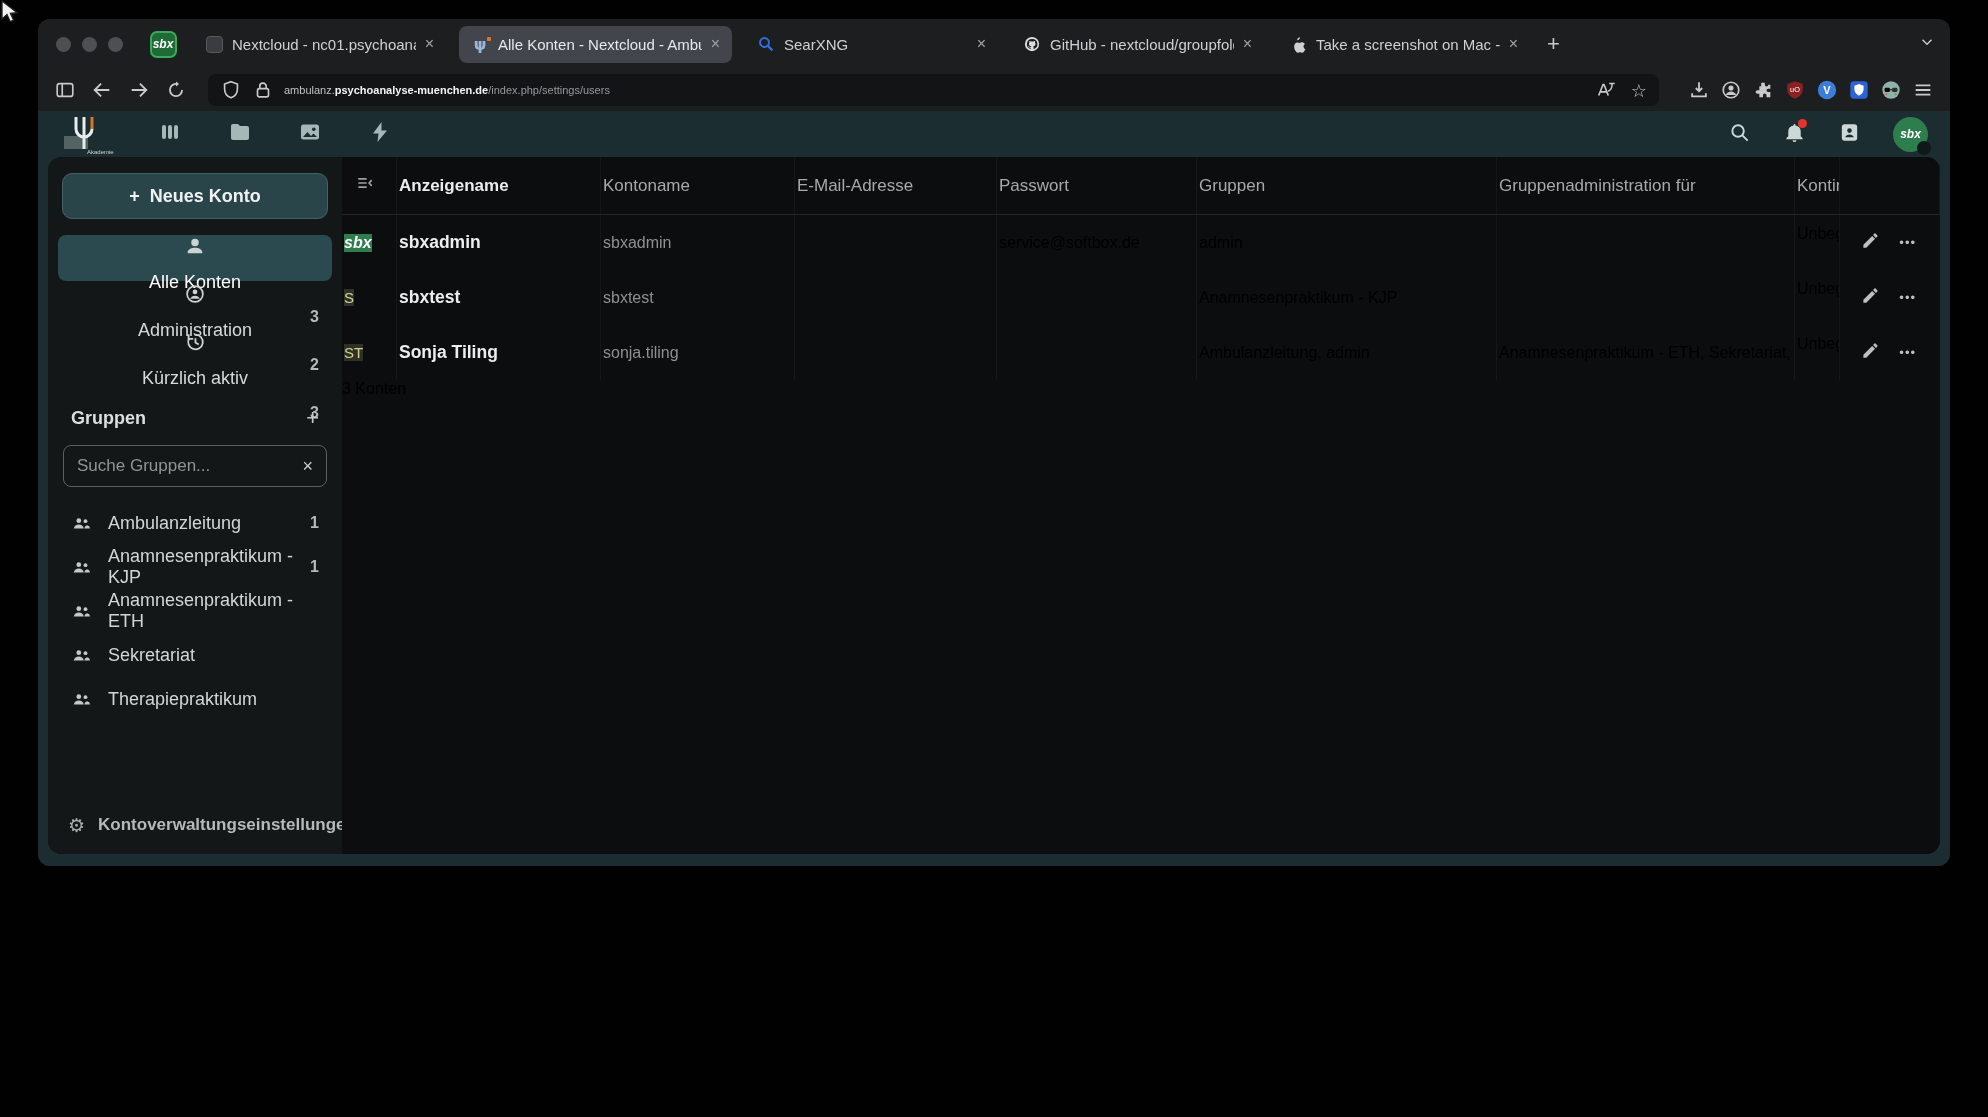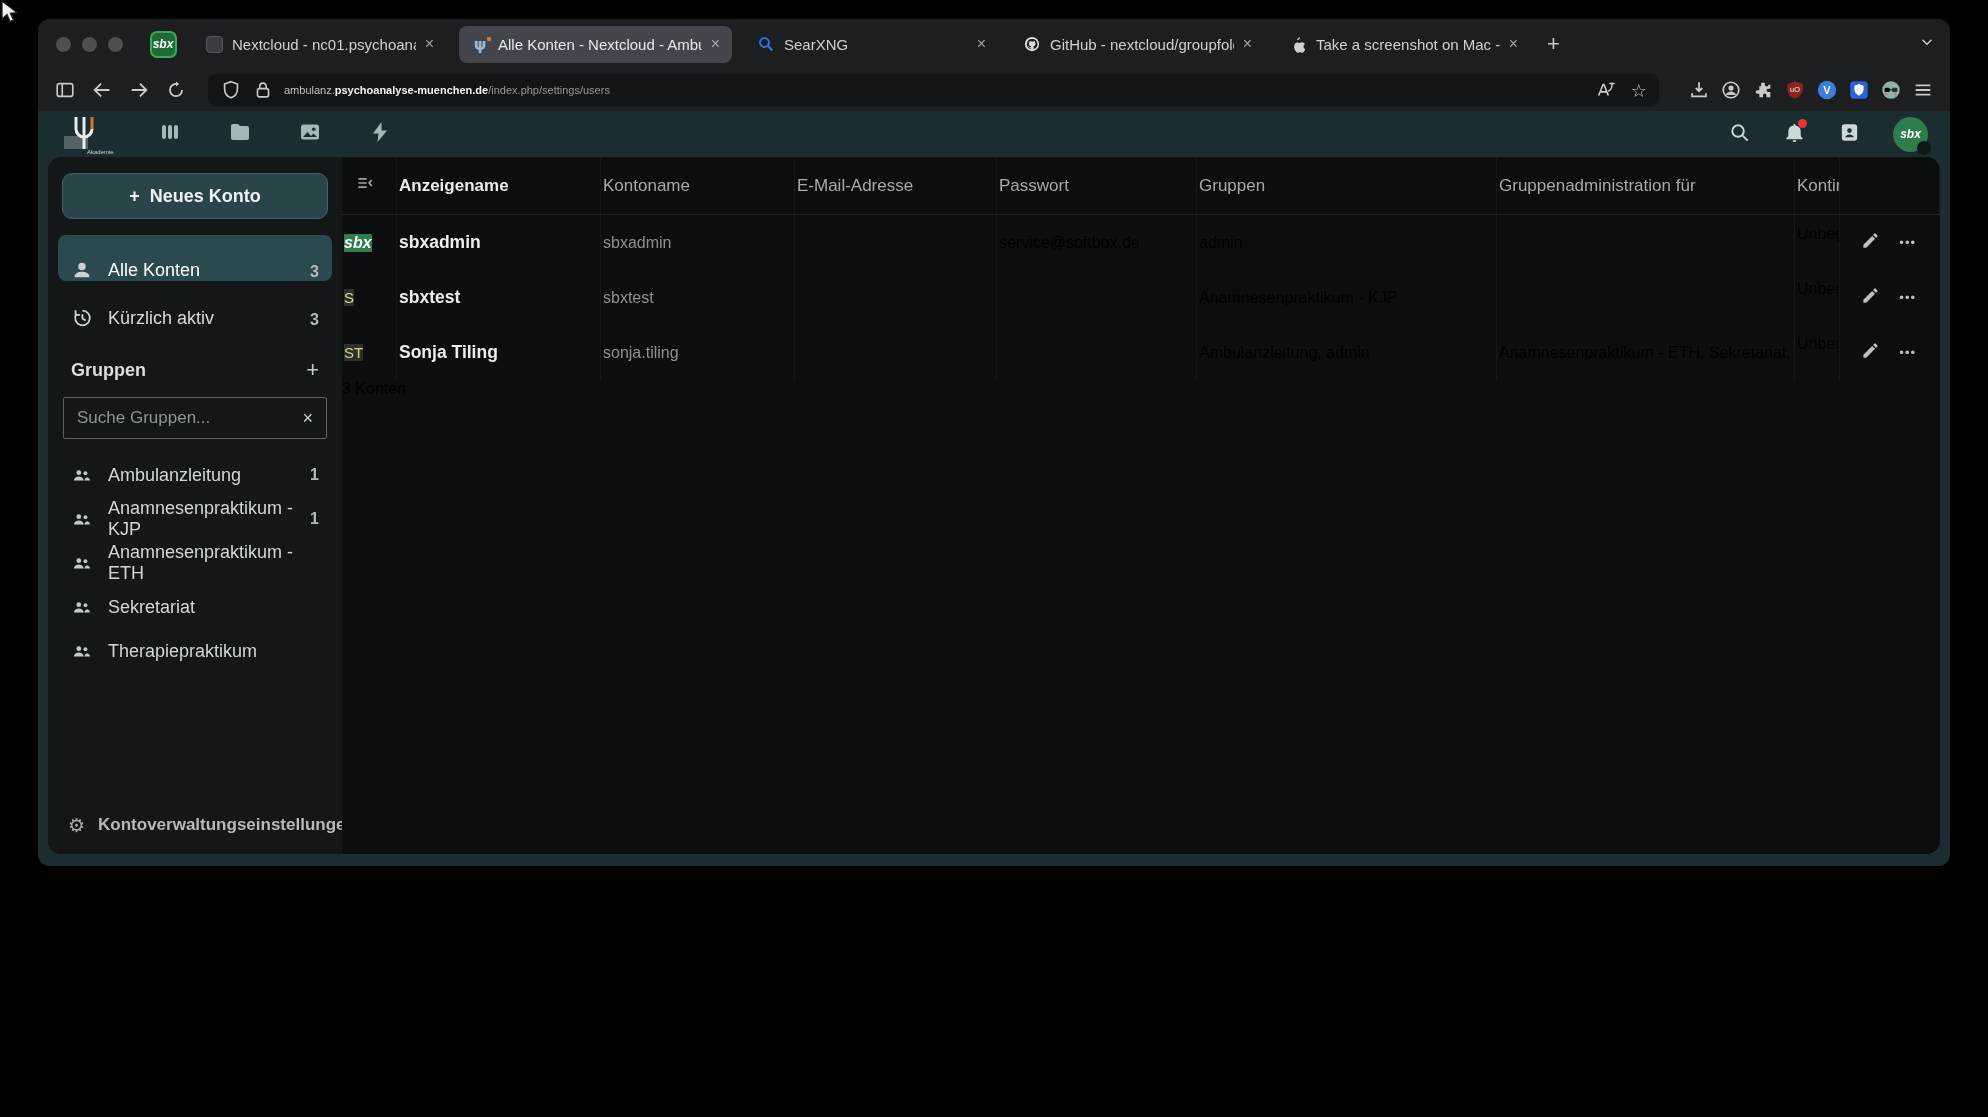--- a/index.html
+++ b/index.html
@@ -58,28 +58,28 @@
                       border-radius:50%; background:#10191a; }
 
   .nc-body { position:absolute; top:46px; left:10px; right:10px; bottom:12px; border-radius:14px;
              overflow:hidden; display:flex; background:#0c0d0e; }
 
   
   .sidebar { width:294px; background:#141718; position:relative; padding:16px 10px 0; flex:0 0 auto; }
   .btn-new { height:46px; margin:0 4px 16px; border-radius:10px; background:#2a4549; border:1px solid #44626
 6; border:1px solid #446266; color:#eef2f2; font-weight:bold; font-size:18px; display:flex; align-items:center;
              justify-content:center; gap:10px; }
-  .side-item { height:46px; border-radius:8px; display:flex; align-items:flex-end; gap:15px; padding:0 13px;
-               color:#d6dada; font-size:18px; margin-bottom:2px; }
+  .side-item { height:46px; border-radius:8px; display:flex; align-items:center; gap:15px; padding:0 13px;
+               color:#d6dada; font-size:18px; margin-bottom:2px;flex-direction:column; }
   .side-item svg { width:22px; height:22px; flex:0 0 auto; color:#ccd2d2; }
   .side-item.active { background:#2b4a4f; color:#fff; }
   .side-count { margin-left:auto; font-size:16px; color:#b4baba; font-weight:bold; }
   .sec-head { display:flex; align-items:center; padding:26px 13px 12px; color:#dbdfdf; font-weight:bold; font-size:18px; }
   .sec-plus { margin-left:auto; font-size:22px; color:#c4caca; font-weight:normal; }
-  .group-search { margin:2px 5px 14px; height:42px; border:1px solid #5c5f5f; border-radius:2px;
+  .group-search { margin:2px 5px 14px; height:42px; border:1px solid #5c5f5f; border-radius:8px;
                   display:flex; align-items:center; padding:0 13px; gap:8px; }
   .group-search input { flex:1; background:transparent; border:none; outline:none; color:#d5d9d9; font-size:17px;
                         font-family:inherit; min-width:0; }
   .group-search input::placeholder { color:#8f9494; }
   .search-clear { color:#cdd2d2; font-size:18px; }
   .group-item { height:44px; display:flex; align-items:center; gap:15px; padding:0 13px; color:#d2d6d6; font-size:18px; }
   .group-item svg { width:22px; height:22px; color:#c3c9c9; flex:0 0 auto; }
   .side-footer { position:absolute; left:0; right:0; bottom:0; height:58px; display:flex; align-items:center;
                  gap:13px; padding:0 20px; color:#b5b9b9; font-weight:bold; font-size:17px; background:#141718; }
   .side-footer .gear { font-size:19px; color:#a9adad; font-family:"DejaVu Sans",sans-serif; }
@@ -373,20 +373,29 @@
         </div>
         <div class="side-item active">
           <svg viewBox="0 0 24 24" fill="currentColor">
               <path d="M12 12.2a4.1 4.1 0 1 0 0-8.2 4.1 4.1 0 0 0 0 8.2zM12 14c-4.4 0-8 2.2-8 5v1h16v-1c0-2.8-3.6-5-8-5z"></path>
             </svg>
           <span>Alle Konten</span>
           <span class="side-count">3</span>
         </div>
         <div class="side-item">
           <svg viewBox="0 0 24 24">
+              <circle cx="12" cy="12" r="8.6" fill="none" stroke="currentColor" stroke-width="1.9"></circle>
+              <circle cx="12" cy="9.8" r="2.6" fill="currentColor"></circle>
+              <path d="M6.8 17.3c.9-2.3 2.9-3.5 5.2-3.5s4.3 1.2 5.2 3.5" fill="currentColor"></path>
+            </svg>
+          <span>Administration</span>
+          <span class="side-count">2</span>
+        </div>
+        <div class="side-item">
+          <svg viewBox="0 0 24 24">
               <path d="M12.5 4a8 8 0 1 1-7 4.2" fill="none" stroke="currentColor" stroke-width="2"></path>
               <path d="M5 3.5v5h5" fill="none" stroke="currentColor" stroke-width="2"></path>
               <path d="M12.5 8v4.5l3.5 2.2" fill="none" stroke="currentColor" stroke-width="2"></path>
             </svg>
           <span>Kürzlich aktiv</span>
           <span class="side-count">3</span>
         </div>
 
         <div class="sec-head">
           <span>Gruppen</span>

